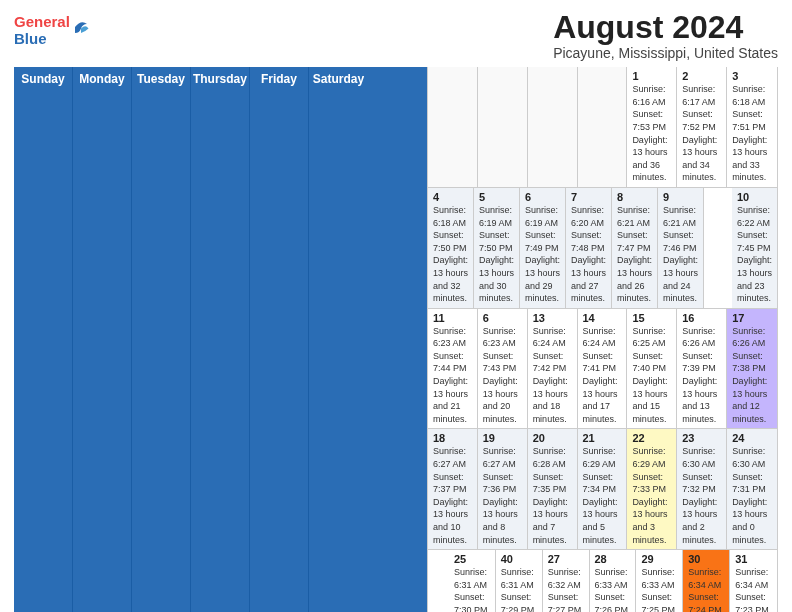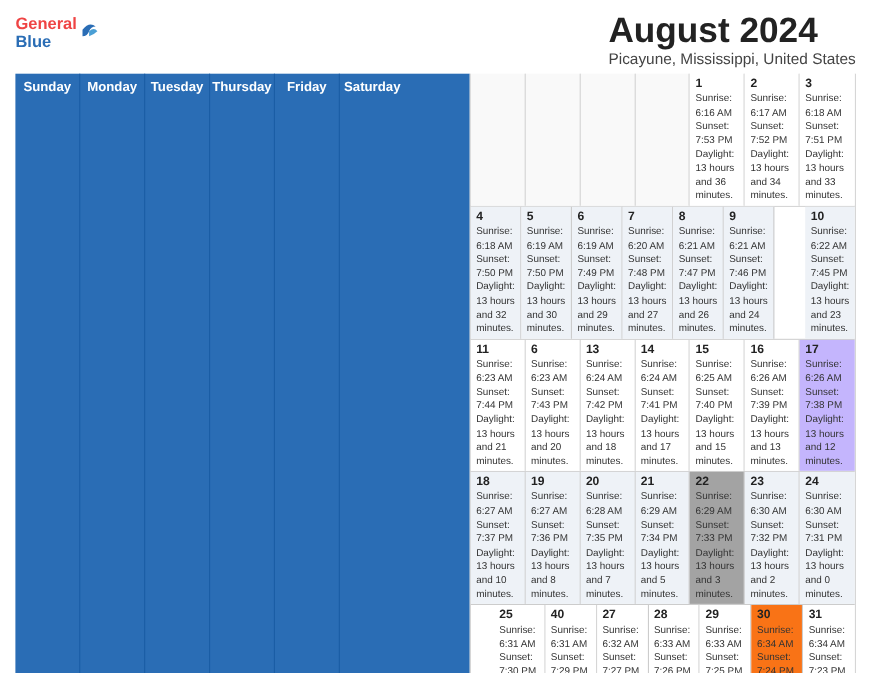--- a/index.html
+++ b/index.html
@@ -295,21 +295,21 @@
 Daylight: 13 hours
 and 7 minutes.</div>
           </div>
           <div class="cal-cell" style="background: rgb(238, 242, 247);">
             <div class="day-num">21</div>
             <div class="cell-info" style="white-space: pre-line;">Sunrise: 6:29 AM
 Sunset: 7:34 PM
 Daylight: 13 hours
 and 5 minutes.</div>
           </div>
-          <div class="cal-cell" style="background: #a3a3a3;">
+          <div class="cal-cell" style="background: #fef9c3;">
             <div class="day-num">22</div>
             <div class="cell-info" style="white-space: pre-line;">Sunrise: 6:29 AM
 Sunset: 7:33 PM
 Daylight: 13 hours
 and 3 minutes.</div>
           </div>
           <div class="cal-cell" style="background: rgb(238, 242, 247);">
             <div class="day-num">23</div>
             <div class="cell-info" style="white-space: pre-line;">Sunrise: 6:30 AM
 Sunset: 7:32 PM

